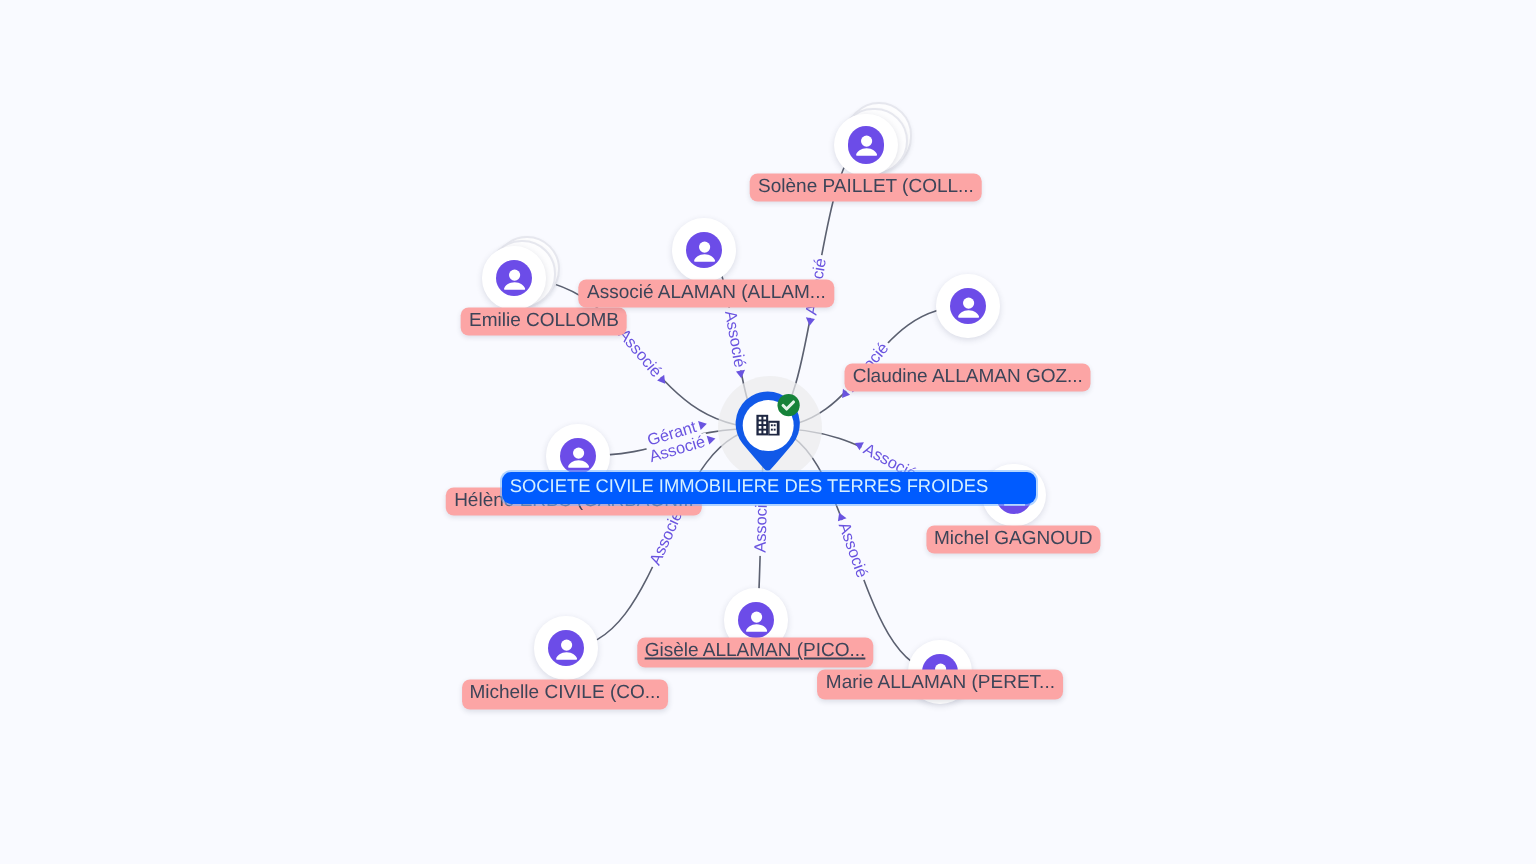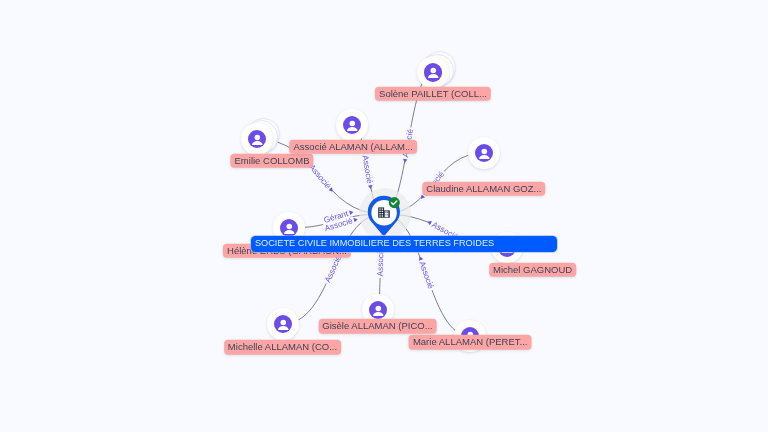--- a/index.html
+++ b/index.html
@@ -25,21 +25,21 @@
 .nodelabel{position:absolute;transform:translate(-50%,-50%);
   background:#fca5a5;border-radius:4px;padding:2px 4.2px;white-space:nowrap;
   font-size:9.5px;line-height:10.5px;color:#3c4458;
   box-shadow:0 1px 2.5px rgba(40,50,80,.13);}
 
 
 #halo{position:absolute;border-radius:50%;background:#ececed;opacity:.72;}
 #pin{position:absolute;}
 #tooltip{position:absolute;background:#005bff;border-radius:4.5px;
   font-size:9.2px;line-height:11px;color:#d6f0ff;padding:2.2px 4.4px;white-space:nowrap;
-  width:306px;box-sizing:border-box;
+  width:267px;box-sizing:border-box;
   box-shadow:0 0 0 1px rgba(120,180,255,.55);}
 </style>
 </head>
 <body>
 
 <div id="stage">
   <svg id="graph" width="768" height="432" viewBox="0 0 768 432">
     <g id="edges">
         <path d="M 433 72.5 C 408 72.5 408 214 383 214" class="edge"></path>
         <path d="M 257 139 C 320 139 320 214 383 214" class="edge"></path>
@@ -164,41 +164,41 @@
       <div class="nodelabel" style="left: 287px; top: 250.7px;">Hélène ERBS (GARBAGN...</div>
       <div class="node" style="left: 507px; top: 247.5px;">
         <div class="ncirc"></div>
         <div class="pav">
           <svg width="18.6" height="18.6" viewBox="0 0 18.6 18.6">
             <circle cx="9.3" cy="7.55" r="2.8" fill="#fff"></circle>
             <path d="M9.3 11.1 c-2.85 0 -4.75 1.65 -5.2 3.0 a0.62 0.62 0 0 0 0.6 0.82 h9.2 a0.62 0.62 0 0 0 0.6 -0.82 c-0.45 -1.35 -2.35 -3.0 -5.2 -3.0 z" fill="#fff"></path>
           </svg>
         </div>
       </div>
-      <div class="nodelabel" style="left: 506.6px; top: 269.8px; margin-left: 26px;">Michel GAGNOUD</div>
+      <div class="nodelabel" style="left: 506.6px; top: 269.8px;">Michel GAGNOUD</div>
       <div class="node" style="left: 283px; top: 324px;">
         <div class="ncirc"></div>
         <div class="pav">
           <svg width="18.6" height="18.6" viewBox="0 0 18.6 18.6">
             <circle cx="9.3" cy="7.55" r="2.8" fill="#fff"></circle>
             <path d="M9.3 11.1 c-2.85 0 -4.75 1.65 -5.2 3.0 a0.62 0.62 0 0 0 0.6 0.82 h9.2 a0.62 0.62 0 0 0 0.6 -0.82 c-0.45 -1.35 -2.35 -3.0 -5.2 -3.0 z" fill="#fff"></path>
           </svg>
         </div>
       </div>
-      <div class="nodelabel" style="left: 282.5px; top: 347.2px;">Michelle ALLAMAN (CO...</div>
+      <div class="nodelabel" style="left: 282.5px; top: 347.2px;">Michelle CIVILE (CO...</div>
       <div class="node" style="left: 378px; top: 310px;">
         <div class="ncirc"></div>
         <div class="pav">
           <svg width="18.6" height="18.6" viewBox="0 0 18.6 18.6">
             <circle cx="9.3" cy="7.55" r="2.8" fill="#fff"></circle>
             <path d="M9.3 11.1 c-2.85 0 -4.75 1.65 -5.2 3.0 a0.62 0.62 0 0 0 0.6 0.82 h9.2 a0.62 0.62 0 0 0 0.6 -0.82 c-0.45 -1.35 -2.35 -3.0 -5.2 -3.0 z" fill="#fff"></path>
           </svg>
         </div>
       </div>
-      <div class="nodelabel" style="left: 377.5px; top: 326px;">Gisèle ALLAMAN (PICO...</div>
+      <div class="nodelabel" style="left: 377.5px; top: 326px; text-decoration: underline;">Gisèle ALLAMAN (PICO...</div>
       <div class="node" style="left: 470px; top: 336px;">
         <div class="ncirc"></div>
         <div class="pav">
           <svg width="18.6" height="18.6" viewBox="0 0 18.6 18.6">
             <circle cx="9.3" cy="7.55" r="2.8" fill="#fff"></circle>
             <path d="M9.3 11.1 c-2.85 0 -4.75 1.65 -5.2 3.0 a0.62 0.62 0 0 0 0.6 0.82 h9.2 a0.62 0.62 0 0 0 0.6 -0.82 c-0.45 -1.35 -2.35 -3.0 -5.2 -3.0 z" fill="#fff"></path>
           </svg>
         </div>
       </div>
       <div class="nodelabel" style="left: 470.2px; top: 342px;">Marie ALLAMAN (PERET...</div>

